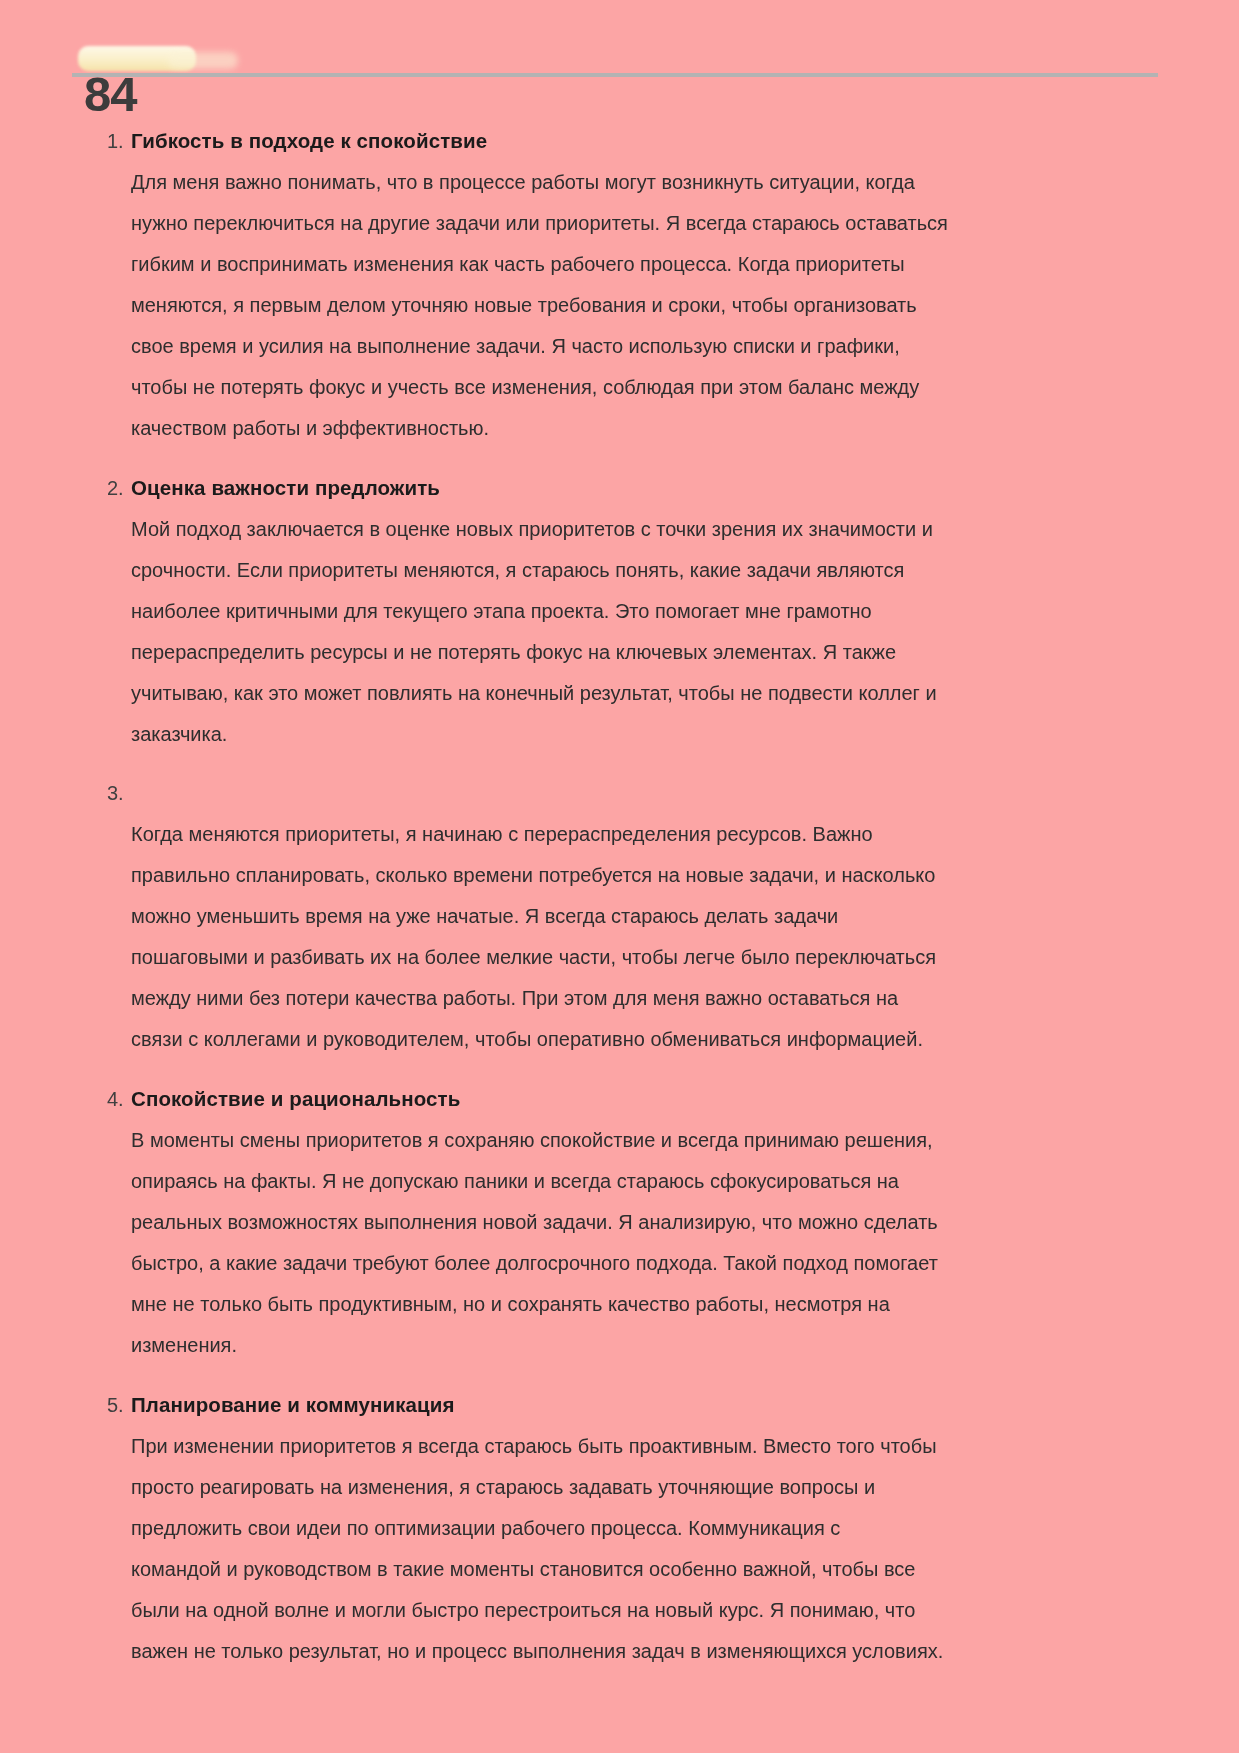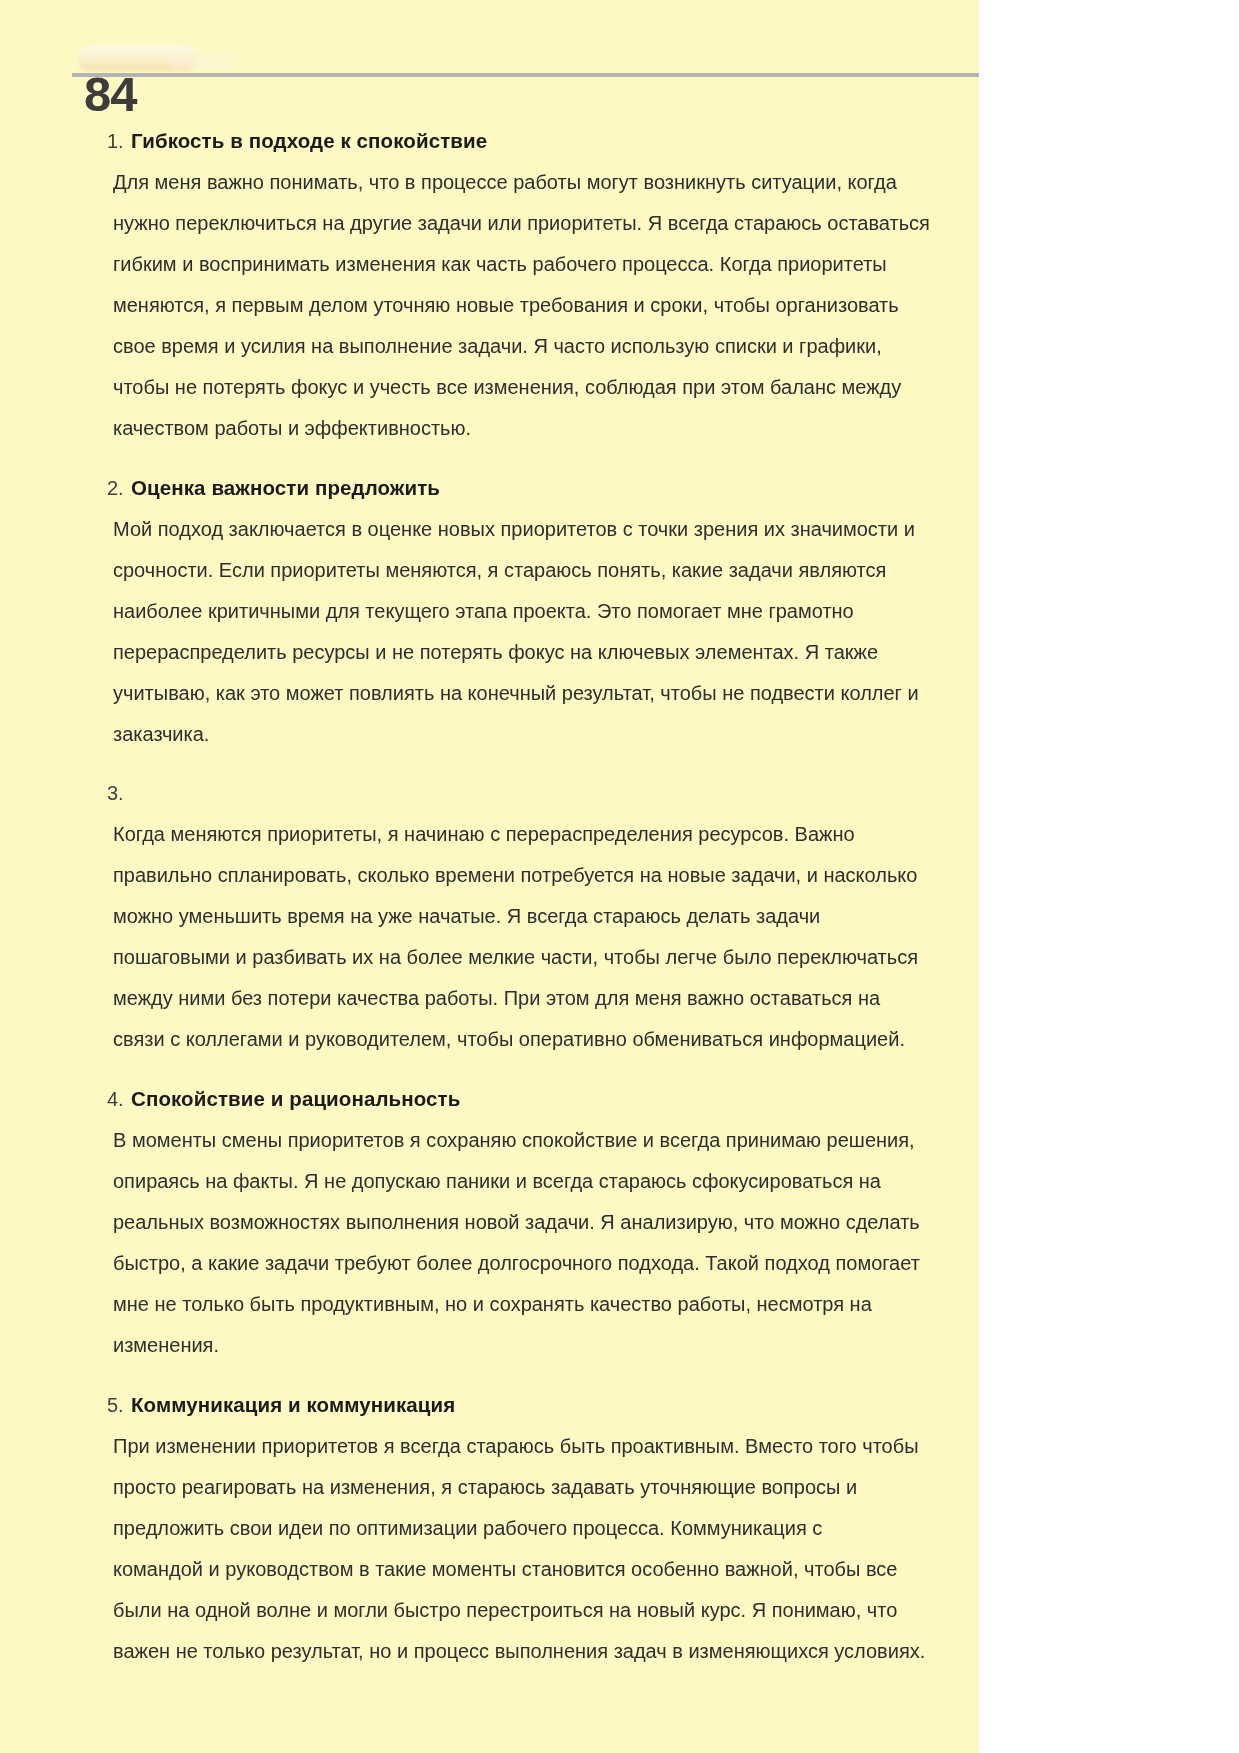--- a/index.html
+++ b/index.html
@@ -3,22 +3,22 @@
 <meta charset="utf-8">
 <style>
   html, body { margin: 0; padding: 0; background: #ffffff; }
   body {
     width: 1239px; height: 1753px;
     font-family: "Liberation Sans", "DejaVu Sans", sans-serif;
     -webkit-font-smoothing: antialiased;
   }
   .page {
     position: relative;
-    width: 979px; height: 1753px;
-    background: #fef9c3;
+    width: 1239px; height: 1753px;
+    background: #fca5a5;
     overflow: hidden;
   }
   .highlight-mark {
     position: absolute;
     left: 78px; top: 46px;
     width: 118px; height: 25px;
     border-radius: 10px;
     background: linear-gradient(180deg, #fdf8e8 0%, #faefc9 55%, #f5e2a9 100%);
     filter: blur(1.5px);
   }
@@ -62,21 +62,21 @@
     font-size: 20px;
     font-weight: 400;
     color: #404040;
   }
   .item-title {
     font-weight: 700;
     color: #1b1b1b;
     letter-spacing: 0.1px;
   }
   .item-body {
-    margin-left: 6px;
+    margin-left: 24px;
     font-size: 20px;
     line-height: 41px;
     color: #2e2e2e;
     white-space: pre-line;
   }
 </style>
 </head>
 <body>
 
 <div class="page">
@@ -134,21 +134,21 @@
 опираясь на факты. Я не допускаю паники и всегда стараюсь сфокусироваться на
 реальных возможностях выполнения новой задачи. Я анализирую, что можно сделать
 быстро, а какие задачи требуют более долгосрочного подхода. Такой подход помогает
 мне не только быть продуктивным, но и сохранять качество работы, несмотря на
 изменения.</div>
   </div>
 
   <div class="list-item">
     <div class="item-head">
       <span class="item-number">5.</span>
-      <span class="item-title">Коммуникация и коммуникация</span>
+      <span class="item-title">Планирование и коммуникация</span>
     </div>
     <div class="item-body">При изменении приоритетов я всегда стараюсь быть проактивным. Вместо того чтобы
 просто реагировать на изменения, я стараюсь задавать уточняющие вопросы и
 предложить свои идеи по оптимизации рабочего процесса. Коммуникация с
 командой и руководством в такие моменты становится особенно важной, чтобы все
 были на одной волне и могли быстро перестроиться на новый курс. Я понимаю, что
 важен не только результат, но и процесс выполнения задач в изменяющихся условиях.</div>
   </div>
 </div>
 </div>

